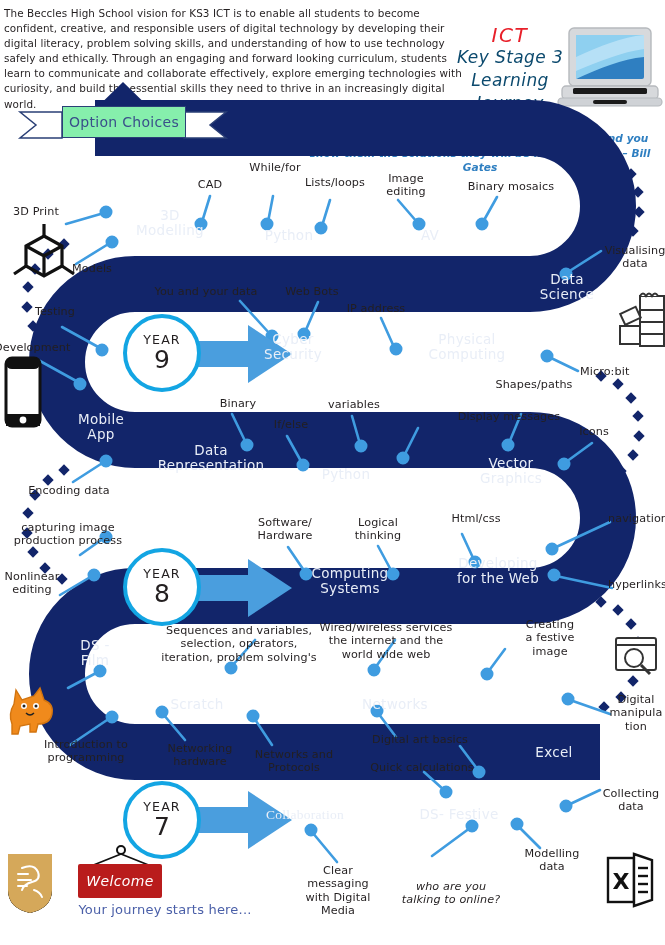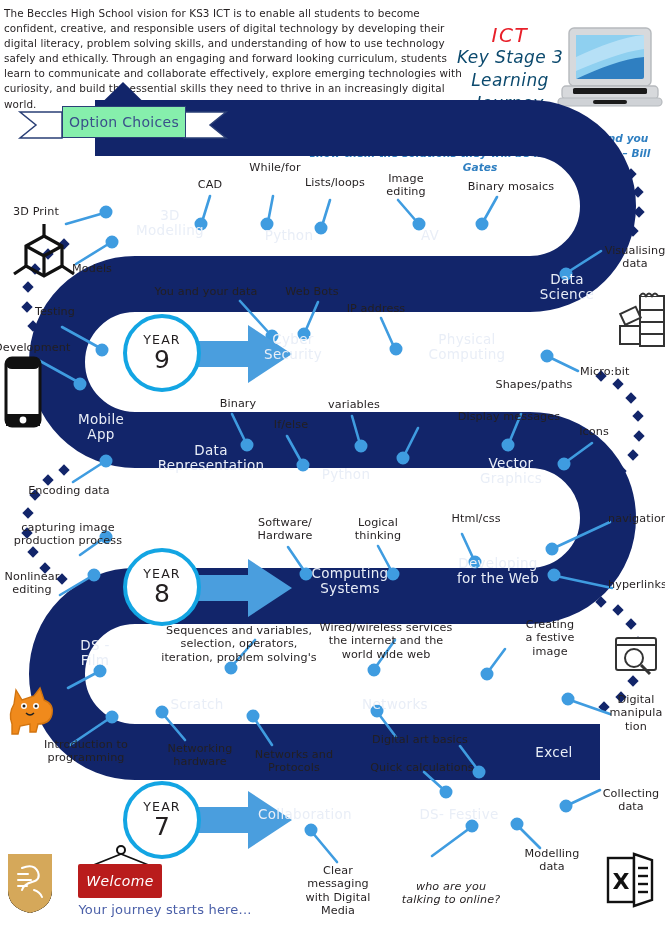--- a/index.html
+++ b/index.html
@@ -305,21 +305,21 @@
 Graphics</div>
   <div class="abs ptxt" style="left:290px;top:566px;width:120px;white-space:pre-line;">Computing
 Systems</div>
   <div class="abs ptxt" style="left:440px;top:556px;width:116px;white-space:pre-line;">Developing
 for the Web</div>
   <div class="abs ptxt" style="left:58px;top:638px;width:74px;white-space:pre-line;">DS -
 Film</div>
   <div class="abs ptxt" style="left:140px;top:697px;width:114px;">Scratch</div>
   <div class="abs ptxt" style="left:340px;top:697px;width:110px;">Networks</div>
   <div class="abs ptxt" style="left:518px;top:745px;width:72px;">Excel</div>
-  <div class="abs ptxt" style="left:236px;top:807px;width:138px;">Collaboration</div>
+  <div class="abs ptxt" style="left:236px;top:807px;width:138px;font-family:Liberation Serif, serif;">Collaboration</div>
   <div class="abs ptxt" style="left:398px;top:807px;width:122px;">DS- Festive</div>
 
   <div class="abs cl r" style="left:4px;top:205px;width:64px;">3D Print</div>
   <div class="abs cl" style="left:72px;top:262px;width:70px;">Models</div>
   <div class="abs cl c" style="left:185px;top:178px;width:50px;">CAD</div>
   <div class="abs cl c" style="left:242px;top:161px;width:66px;">While/for</div>
   <div class="abs cl c" style="left:298px;top:176px;width:74px;">Lists/loops</div>
   <div class="abs cl c" style="left:378px;top:172px;width:56px;white-space:pre-line;">Image
 editing</div>
   <div class="abs cl c" style="left:462px;top:180px;width:98px;">Binary mosaics</div>

